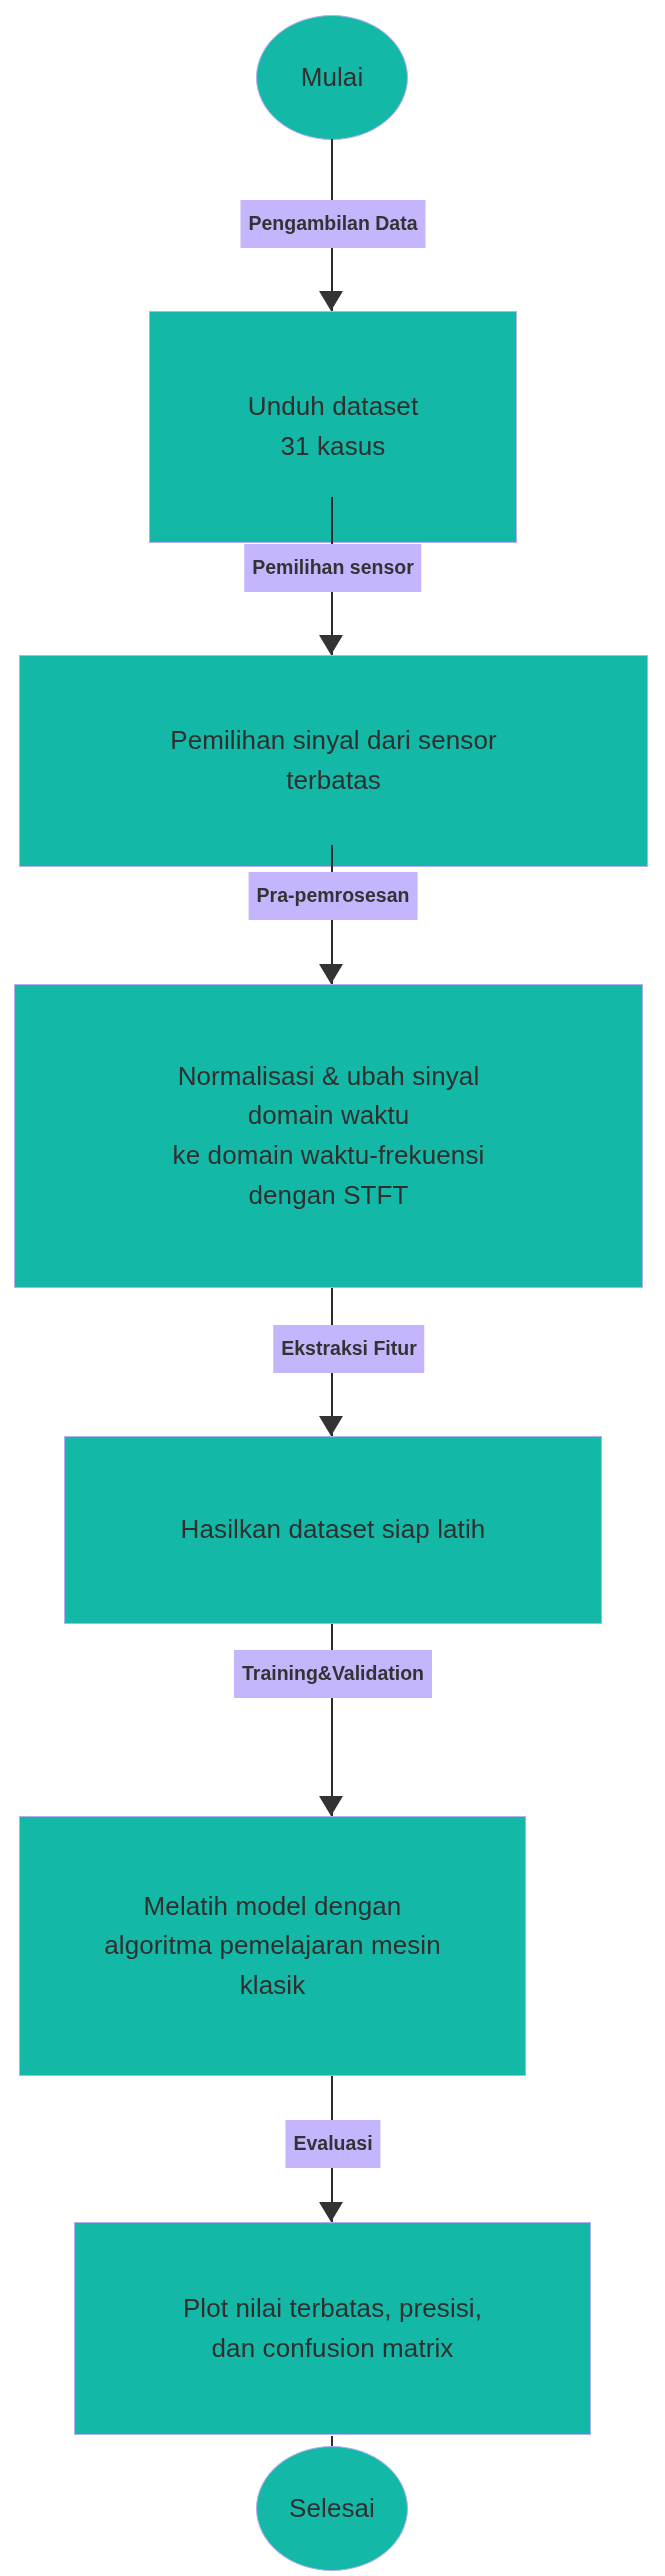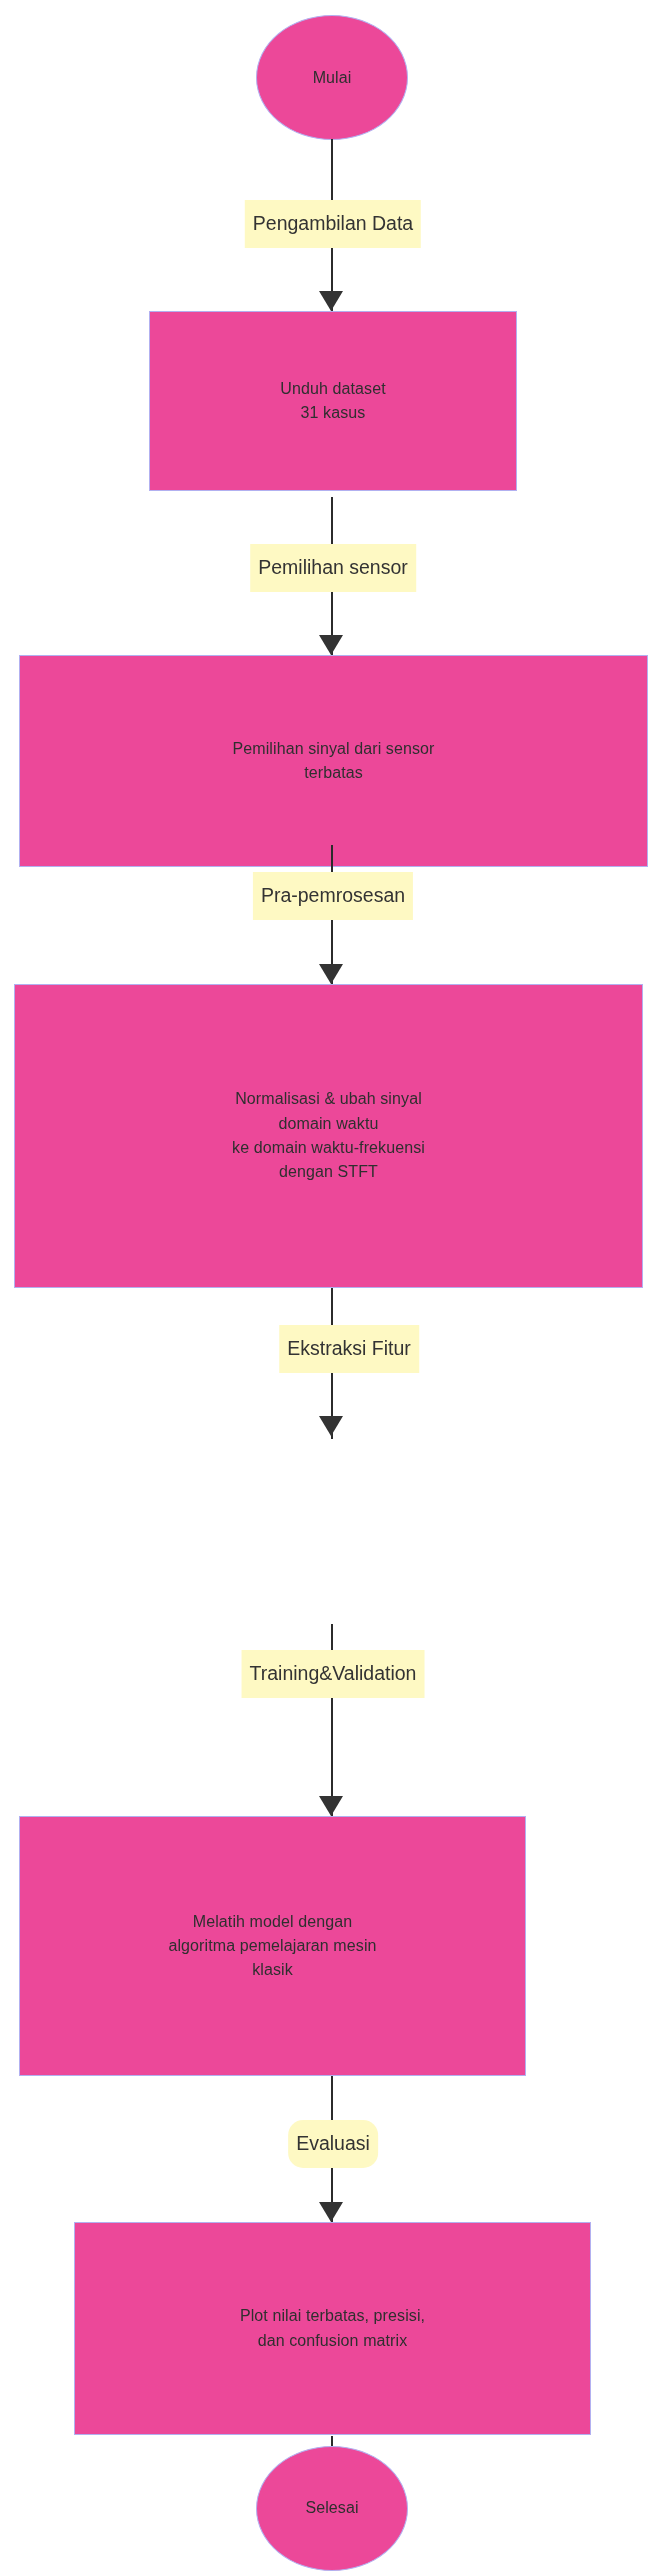--- a/index.html
+++ b/index.html
@@ -17,28 +17,28 @@
     height: 2576px;
     margin: 0;
     background: #ffffff;
     overflow: hidden;
   }
 
   
   .node {
     position: absolute;
     box-sizing: border-box;
-    background: #ec4899;
+    background: #14b8a6;
     border: 1.3px solid #b2b0f0;
     display: flex;
     align-items: center;
     justify-content: flex-start;
     text-align: center;
     color: #2f2f2f;
-    font-size: 16px;
+    font-size: 26px;
     line-height: 1.52;
     letter-spacing: 0.1px;
     white-space: pre-line;
     padding: 2.7px 6.7px;
   }
   .node.terminator {
     border-radius: 50%;
   }
   .node .node-label {
     display: block;
@@ -58,46 +58,47 @@
     width: 0;
     height: 0;
     border-left: 12.7px solid transparent;
     border-right: 12.7px solid transparent;
     border-top: 20px solid #333333;
   }
 
   
   .edge-label {
     position: absolute;
-    background: #fef9c3;
+    background: #c4b5fd;
     color: #333333;
     font-size: 19.5px;
     line-height: 1;
     padding: 14px 8px 14.8px 8px;
     white-space: nowrap;
     text-align: center;
     box-sizing: border-box;
     transform: translateX(-50%);
     left: 333px;
+    font-weight: bold;
   }
 </style>
 </head>
 <body>
 
 <div id="flow">
 
   <div class="node terminator" style="left:256px; top:15.4px; width:152px; height:125px;">
     <span class="node-label">Mulai</span>
   </div>
 
   <div class="edge-line" style="top:139px; height:174px;"></div>
   <div class="edge-label" style="top:200px;">Pengambilan Data</div>
   <div class="arrow-head" style="top:291px;"></div>
 
-  <div class="node" style="left:149px; top:311px; width:368px; height:180px;">
+  <div class="node" style="left:149px; top:311px; width:368px; height:232px;">
     <span class="node-label">Unduh dataset
 31 kasus</span>
   </div>
 
   <div class="edge-line" style="top:497px; height:160px;"></div>
   <div class="edge-label" style="top:544px;">Pemilihan sensor</div>
   <div class="arrow-head" style="top:635px;"></div>
 
   <div class="node" style="left:19px; top:655px; width:629px; height:212px;">
     <span class="node-label">Pemilihan sinyal dari sensor
@@ -112,33 +113,36 @@
     <span class="node-label">Normalisasi &amp; ubah sinyal
 domain waktu
 ke domain waktu-frekuensi
 dengan STFT</span>
   </div>
 
   <div class="edge-line" style="top:1288px; height:151px;"></div>
   <div class="edge-label" style="top:1325px;margin-left:16px;">Ekstraksi Fitur</div>
   <div class="arrow-head" style="top:1416px;"></div>
 
+  <div class="node" style="left:64px; top:1436px; width:538px; height:188px;">
+    <span class="node-label">Hasilkan dataset siap latih</span>
+  </div>
 
   <div class="edge-line" style="top:1624px; height:195px;"></div>
   <div class="edge-label" style="top:1650px;padding-left:8px;">Training&amp;Validation</div>
   <div class="arrow-head" style="top:1796px;"></div>
 
   <div class="node" style="left:19px; top:1816px; width:507px; height:260px;">
     <span class="node-label">Melatih model dengan
 algoritma pemelajaran mesin
 klasik</span>
   </div>
 
   <div class="edge-line" style="top:2076px; height:149px;"></div>
-  <div class="edge-label" style="top:2120px;border-radius:15px;">Evaluasi</div>
+  <div class="edge-label" style="top:2120px;">Evaluasi</div>
   <div class="arrow-head" style="top:2202px;"></div>
 
   <div class="node" style="left:74px; top:2222px; width:517px; height:213px;">
     <span class="node-label">Plot nilai terbatas, presisi,
 dan confusion matrix</span>
   </div>
 
   <div class="edge-line" style="top:2436px; height:82px;"></div>
   <div class="arrow-head" style="top:2497px;"></div>
 

